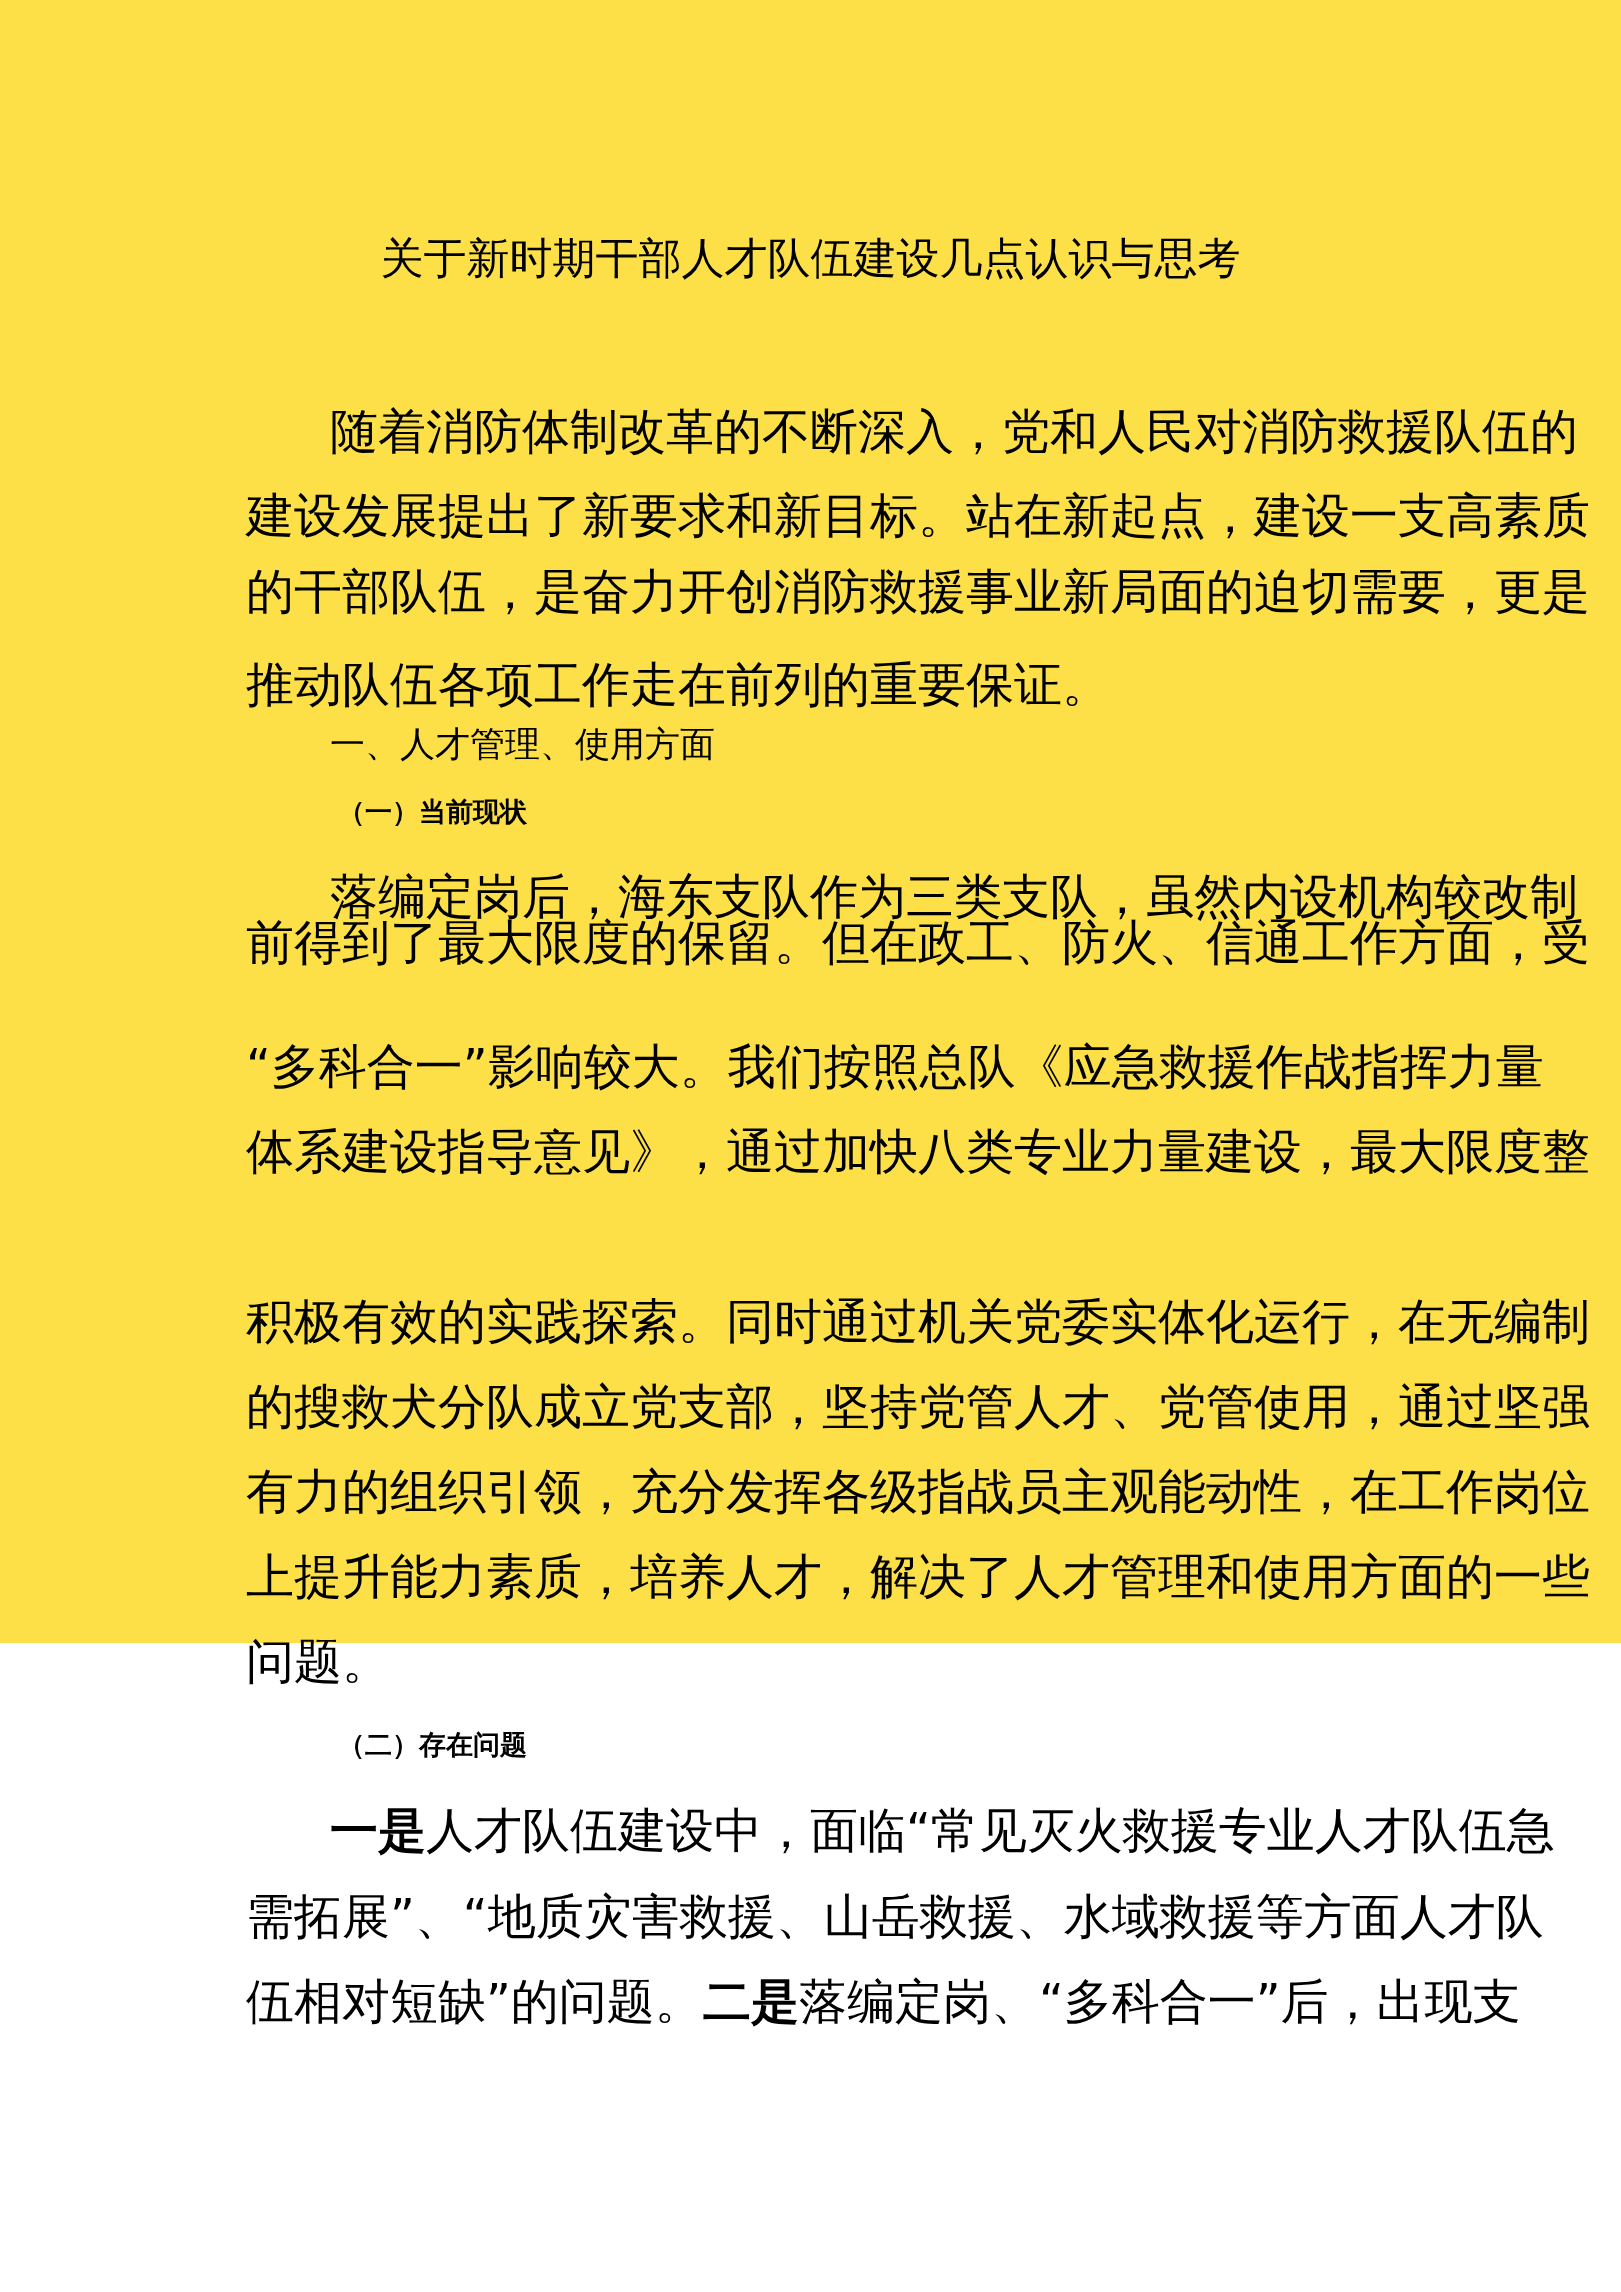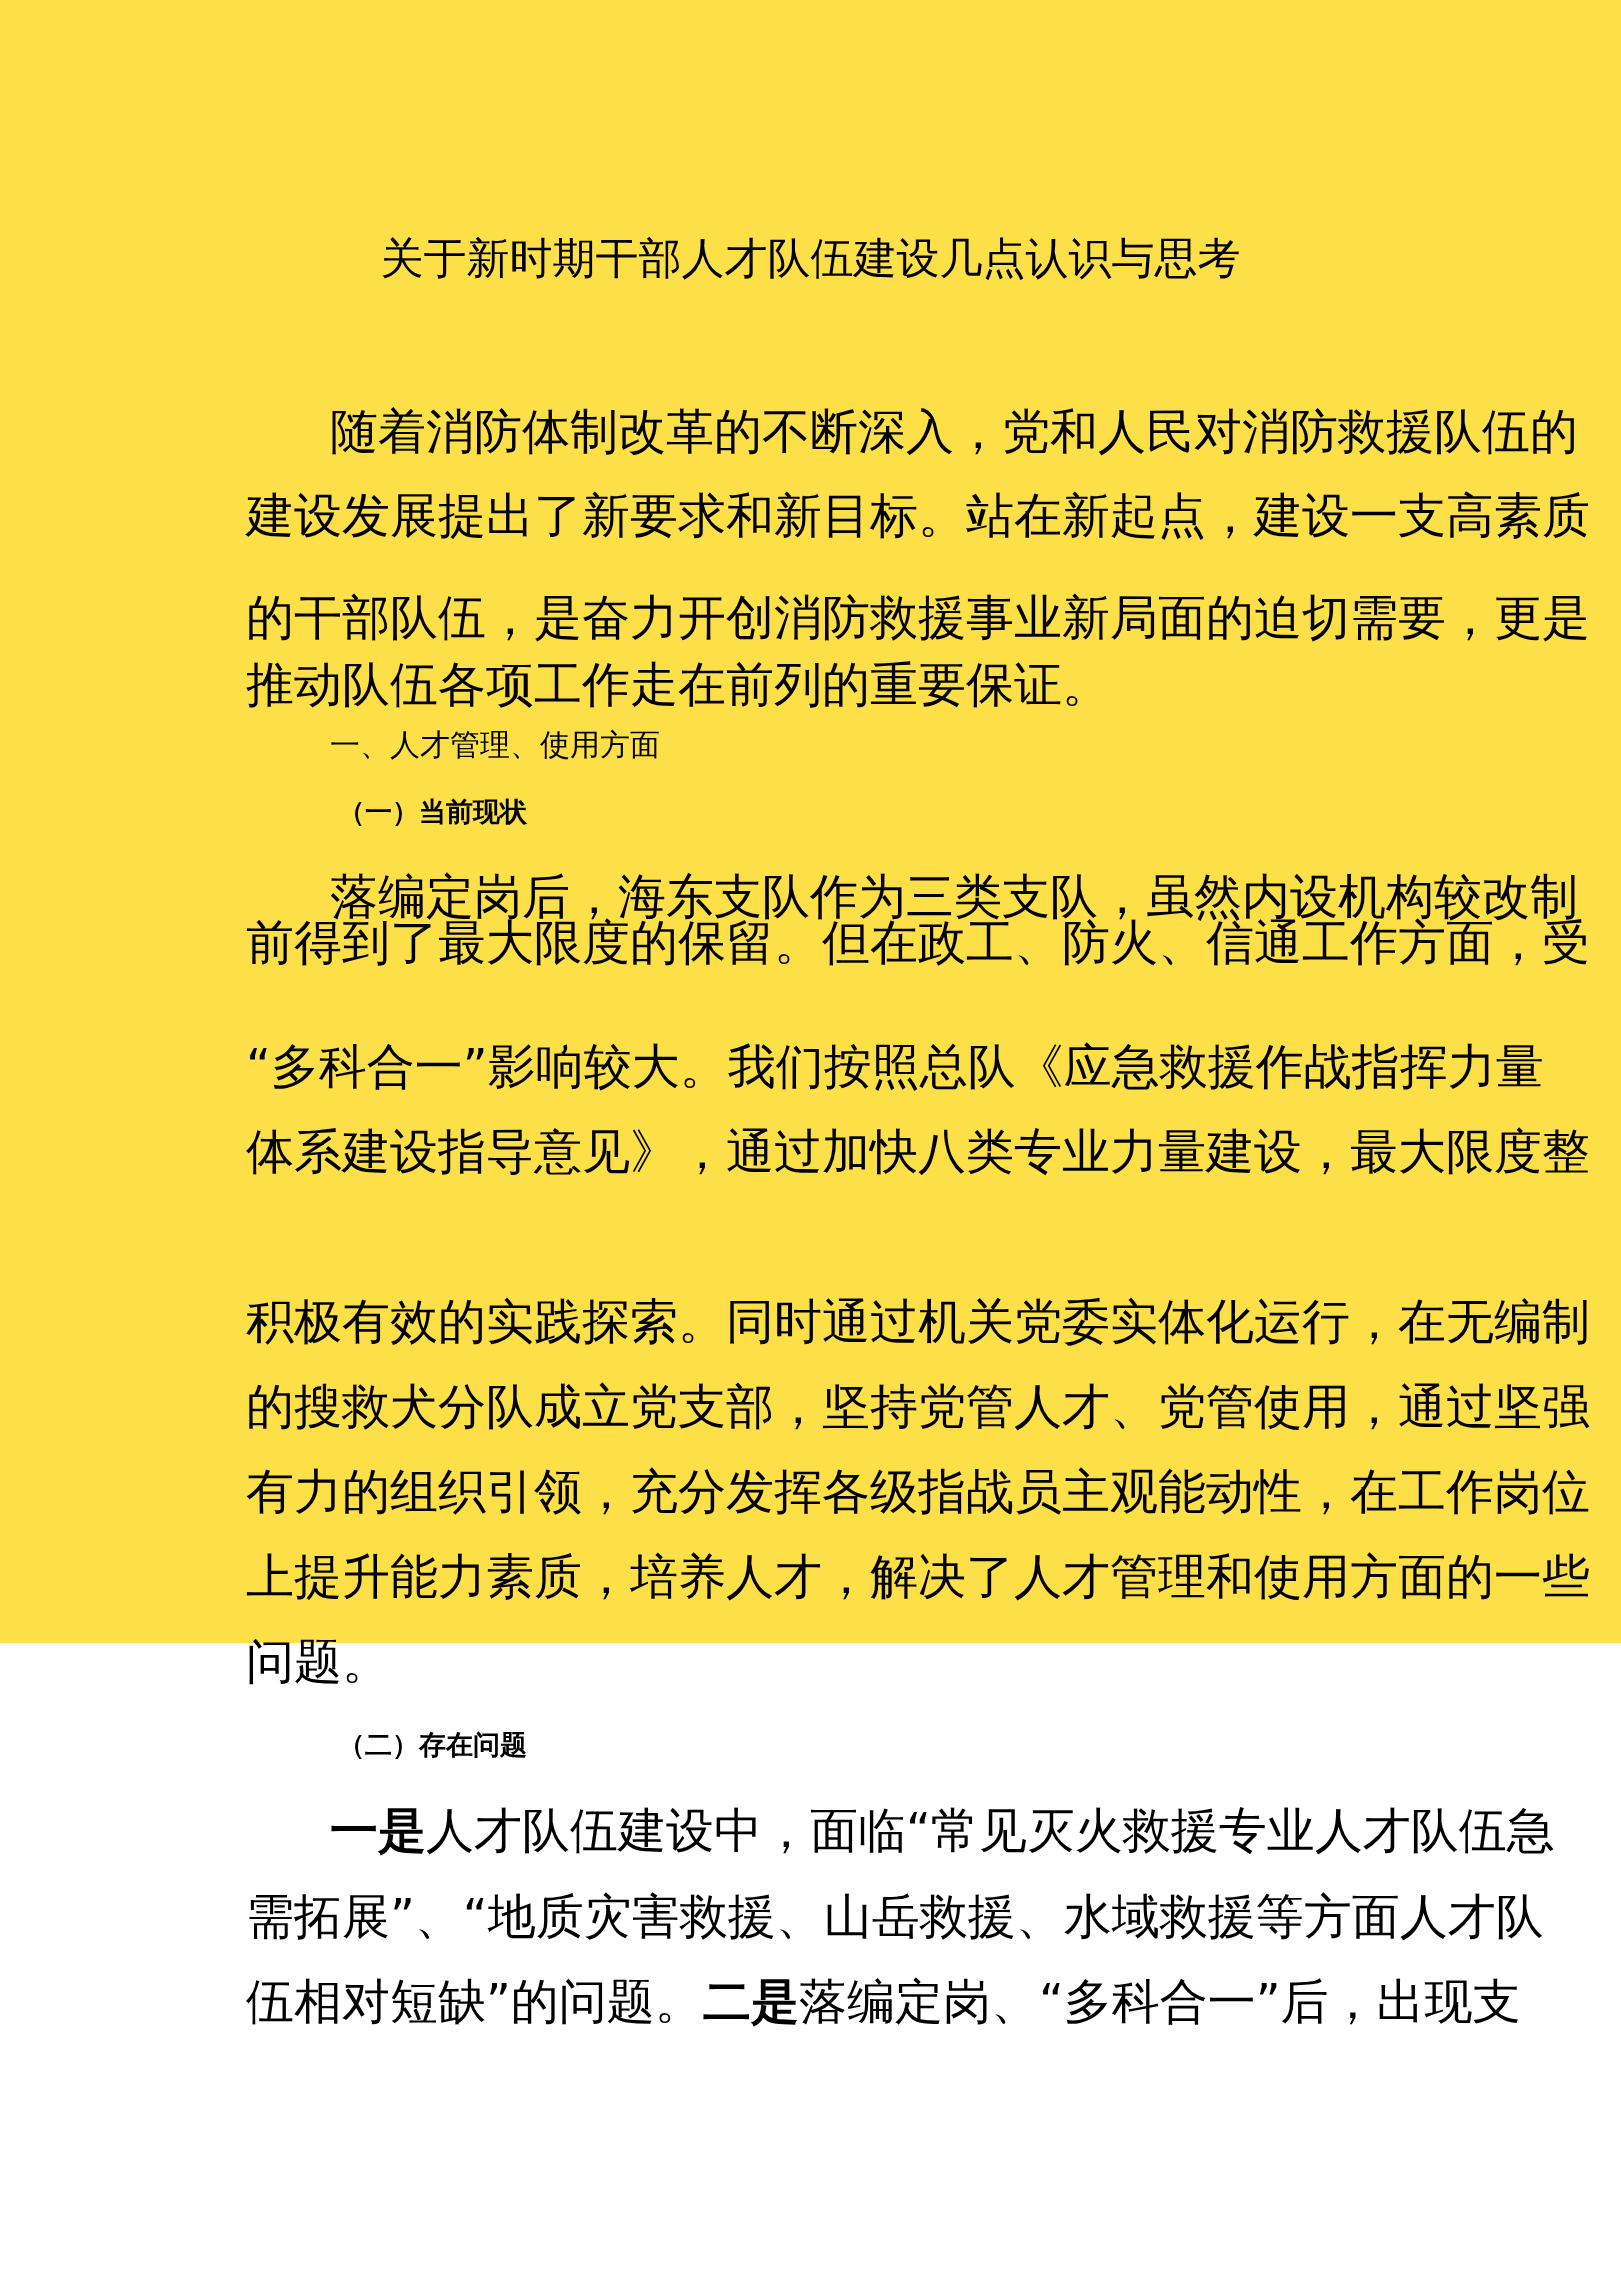--- a/index.html
+++ b/index.html
@@ -49,21 +49,21 @@
     .line.indent {
       left: 330px;
       width: 1046px;
     }
     .line.last {
       text-align-last: left;
     }
     .heading {
       position: absolute;
       left: 330px;
-      font-size: 30px;
+      font-size: 35px;
       line-height: 55px;
       white-space: nowrap;
       margin: 0;
     }
     .subheading {
       position: absolute;
       left: 338px;
       font-size: 27px;
       line-height: 55px;
       font-weight: bold;
@@ -74,21 +74,21 @@
   </style>
 </head>
 <body>
 
 <div class="page">
 
   <h1 class="title">关于新时期干部人才队伍建设几点认识与思考</h1>
 
   <p class="line indent" style="top:404px;">随着消防体制改革的不断深入，党和人民对消防救援队伍的</p>
   <p class="line" style="top:488px;">建设发展提出了新要求和新目标。站在新起点，建设一支高素质</p>
-  <p class="line" style="top:590px;">的干部队伍，是奋力开创消防救援事业新局面的迫切需要，更是</p>
+  <p class="line" style="top:564px;">的干部队伍，是奋力开创消防救援事业新局面的迫切需要，更是</p>
   <p class="line last" style="top:657px;">推动队伍各项工作走在前列的重要保证。</p>
 
   <p class="heading" style="top:717px;">一、人才管理、使用方面</p>
 
   <p class="subheading" style="top:784px;">（一）当前现状</p>
 
   <p class="line indent" style="top:869px;">落编定岗后，海东支队作为三类支队，虽然内设机构较改制</p>
   <p class="line" style="top:915px;">前得到了最大限度的保留。但在政工、防火、信通工作方面，受</p>
   <p class="line" style="top:1039px;">“多科合一”影响较大。我们按照总队《应急救援作战指挥力量</p>
   <p class="line" style="top:1124px;">体系建设指导意见》，通过加快八类专业力量建设，最大限度整</p>

